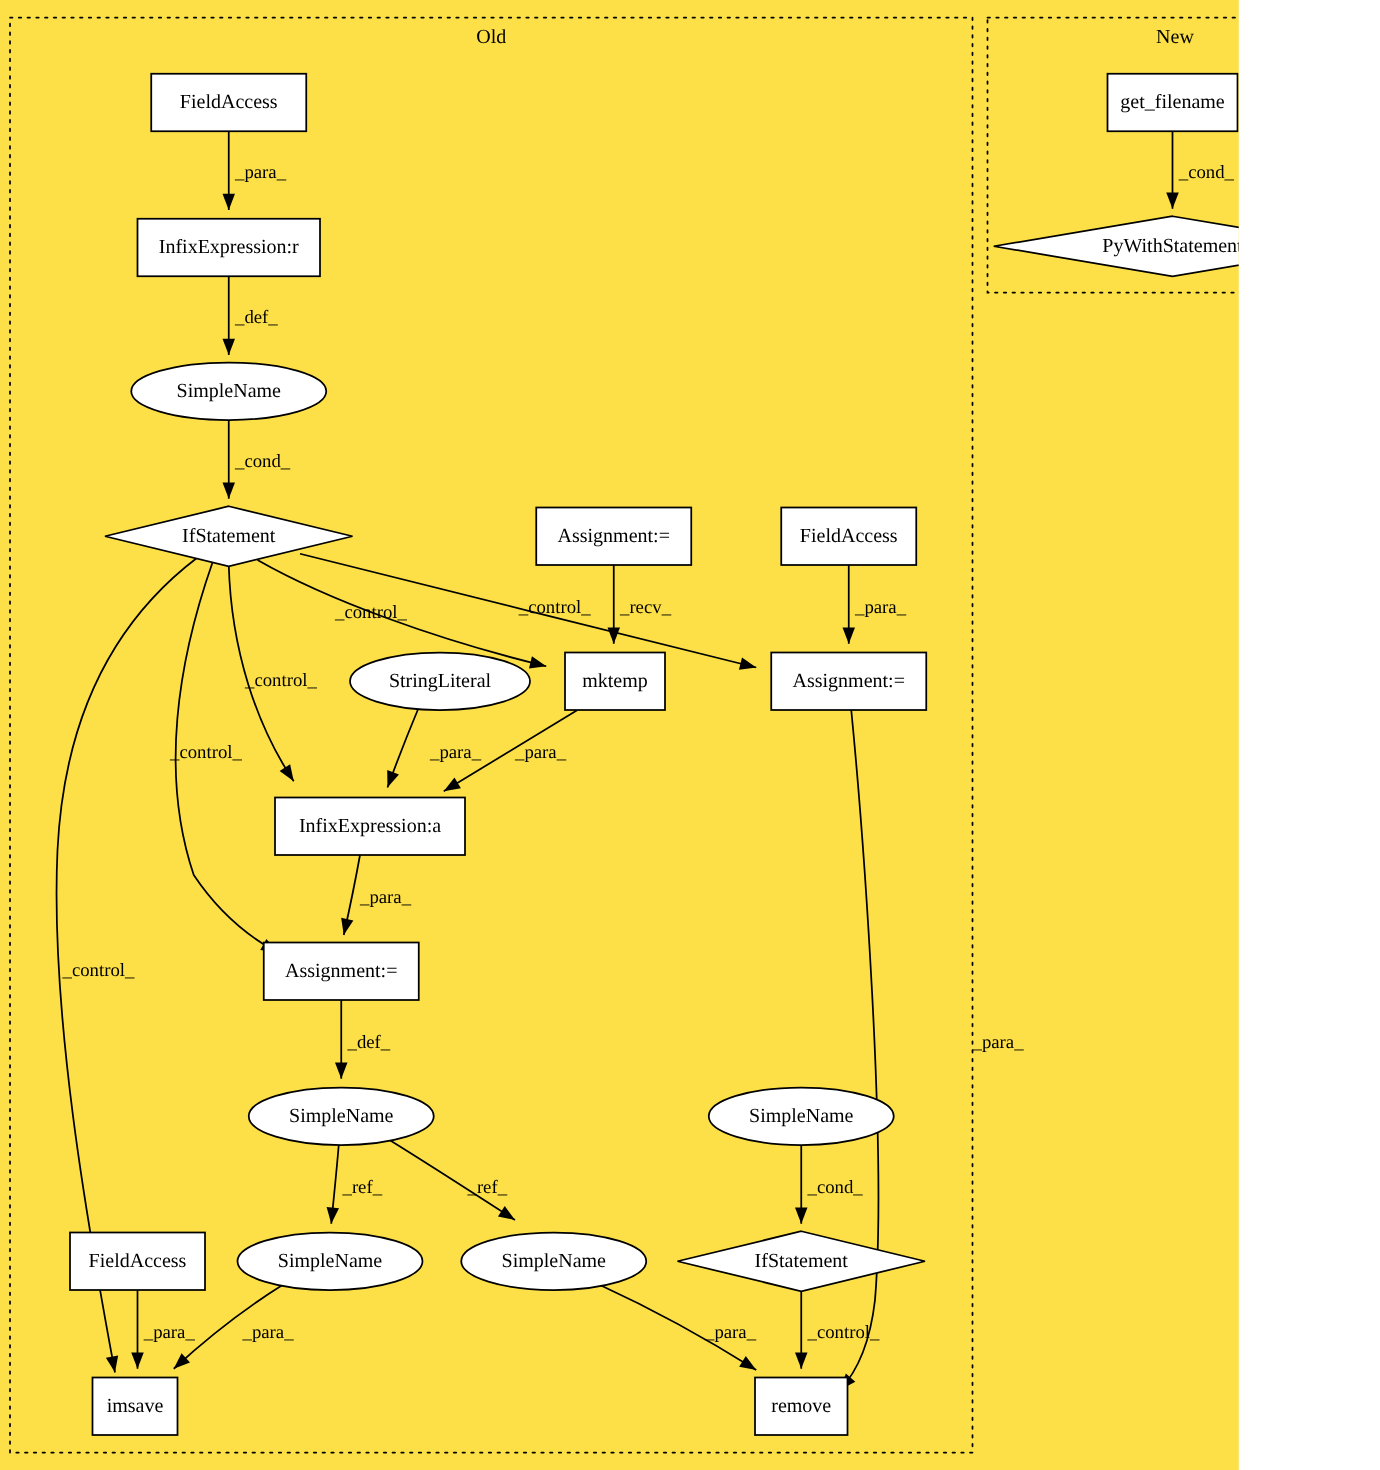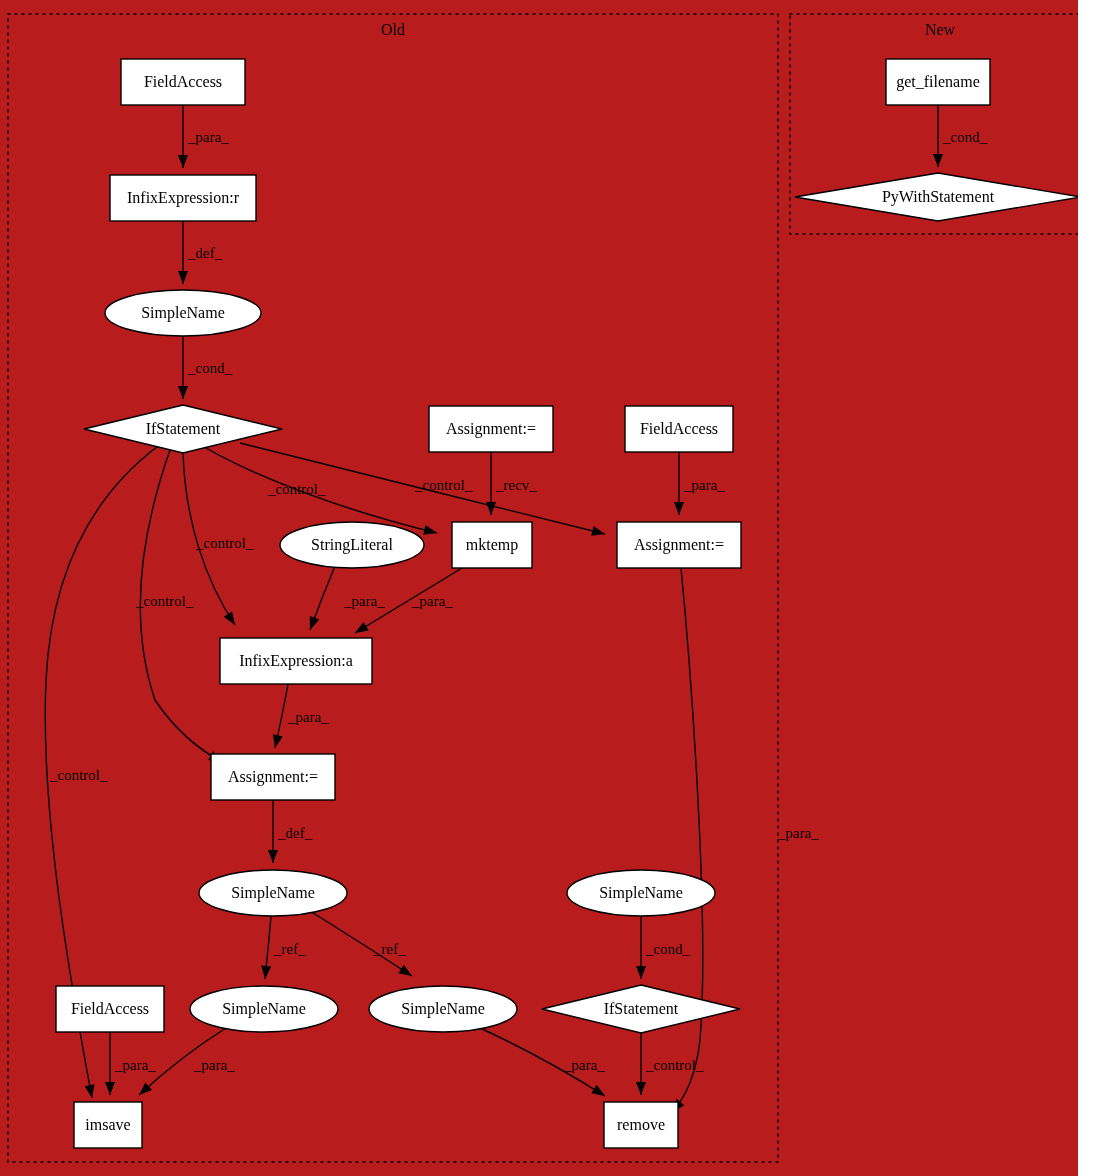--- a/index.html
+++ b/index.html
@@ -5,23 +5,23 @@
   html, body {
     margin: 0;
     padding: 0;
     background: #ffffff;
   }
   body {
     font-family: "Liberation Serif", "DejaVu Serif", serif;
   }
   #root {
     position: relative;
-    width: 1078px;
+    width: 991px;
     height: 1176px;
-    background: #b91c1c;
+    background: #fde047;
     overflow: hidden;
   }
   svg.graph {
     display: block;
     width: 1104px;
     height: 1176px;
   }
   .node-shape {
     fill: #ffffff;
     stroke: #000000;

